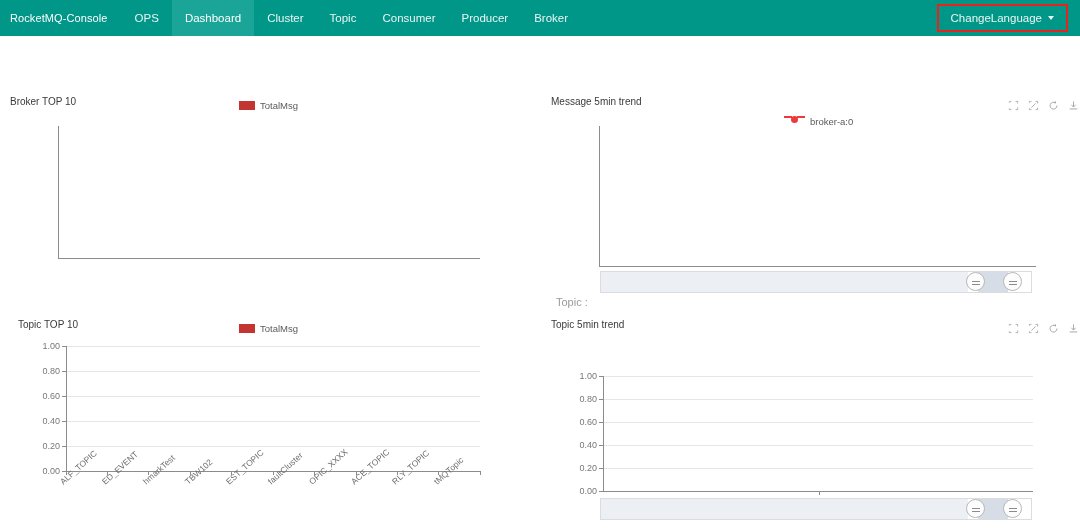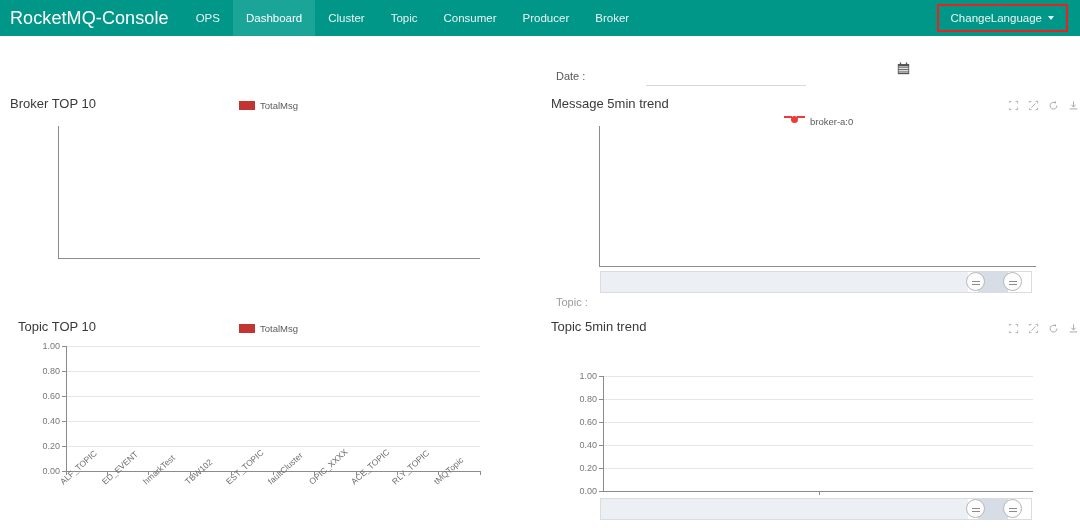--- a/index.html
+++ b/index.html
@@ -15,21 +15,21 @@
   
   .navbar {
     position: absolute; top: 0; left: 0;
     width: 1080px; height: 36px;
     background: #009688;
     display: flex; align-items: stretch;
   }
   .brand {
     display: flex; align-items: center;
     padding: 0 14px 0 10px;
-    color: #ffffff; font-size: 18px;
+    color: #ffffff; font-size: 11px;
     letter-spacing: .1px; white-space: nowrap;
   }
   .nav-item {
     display: flex; align-items: center;
     padding: 0 13px;
     color: #e9f6f4; font-size: 11.5px;
     white-space: nowrap; cursor: pointer;
   }
   .nav-item.active { background: #1aa598; color: #ffffff; }
   .nav-right {
@@ -72,21 +72,21 @@
     font-family: "Liberation Sans", sans-serif;
   }
   .cal-icon {
     position: absolute; left: 251px; top: -4px;
     width: 13px; height: 13px; cursor: pointer;
   }
 
   
   .panel-title {
     position: absolute;
-    font-size: 13px; color: #3a3a3a; font-weight: 400;
+    font-size: 10px; color: #3a3a3a; font-weight: 400;
     white-space: nowrap;
   }
   .legend {
     position: absolute; display: flex; align-items: center; gap: 5px;
     font-size: 9.5px; color: #5a5a5a; white-space: nowrap;
   }
   .legend-swatch { width: 16px; height: 9px; background: #c23531; display: inline-block; }
   .legend-dotline { display: inline-flex; align-items: flex-start; }
   .legend-dotline .ln { width: 8px; height: 2px; background: #ee3a3a; }
   .legend-dotline .dt {
@@ -182,35 +182,20 @@
   <div class="nav-right">
     <div class="lang-box">
       <span>ChangeLanguage</span>
       <span class="caret"></span>
     </div>
   </div>
 </div>
 
 <div class="page">
 
-  <div class="date-row">
-    <div class="date-label">Date :</div>
-    <div class="date-input-wrap">
-      <input class="date-input" type="text" value="" style="">
-      <svg class="cal-icon" viewBox="0 0 16 16">
-        <rect x="1" y="2.5" width="14" height="12.5" fill="#555"></rect>
-        <rect x="2" y="5.5" width="12" height="1.1" fill="#fff"></rect>
-        <rect x="2" y="7.6" width="12" height="1.1" fill="#fff"></rect>
-        <rect x="2" y="9.7" width="12" height="1.1" fill="#fff"></rect>
-        <rect x="2" y="11.8" width="12" height="1.1" fill="#fff"></rect>
-        <rect x="3.5" y="0.6" width="1.6" height="3" fill="#555"></rect>
-        <rect x="10.9" y="0.6" width="1.6" height="3" fill="#555"></rect>
-      </svg>
-    </div>
-  </div>
 
   <div class="panel-title" style="left:10px; top:60px;">Broker TOP 10</div>
 
   <div class="legend" style="left:239px; top:64px;">
     <span class="legend-swatch"></span>
     <span>TotalMsg</span>
   </div>
 
   <div class="plot" style="left:10px; top:90px; width:470px; height:145px;">
     <div class="axis-line" style="left:48px; top:0; width:1px; height:132px;"></div>

